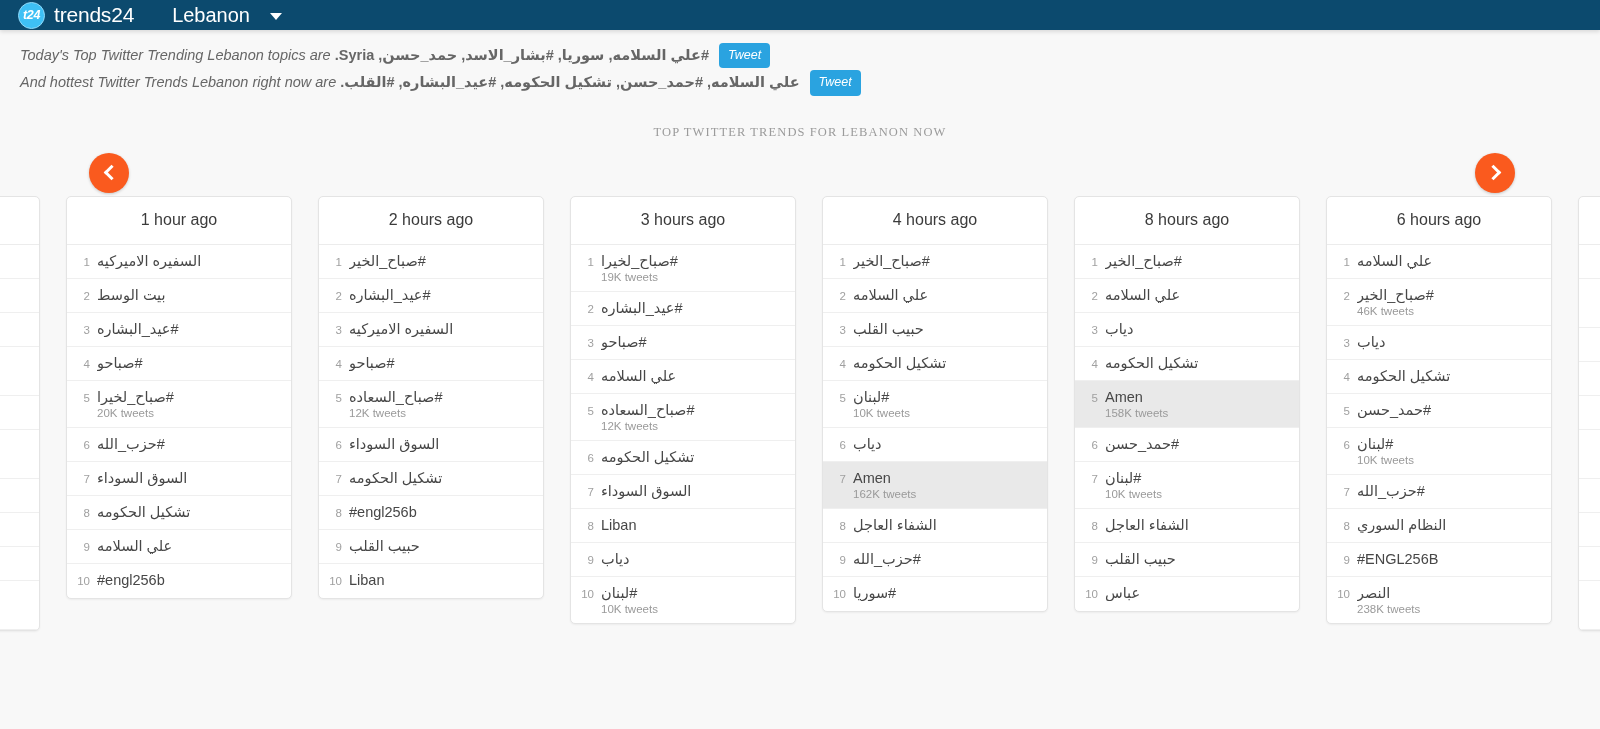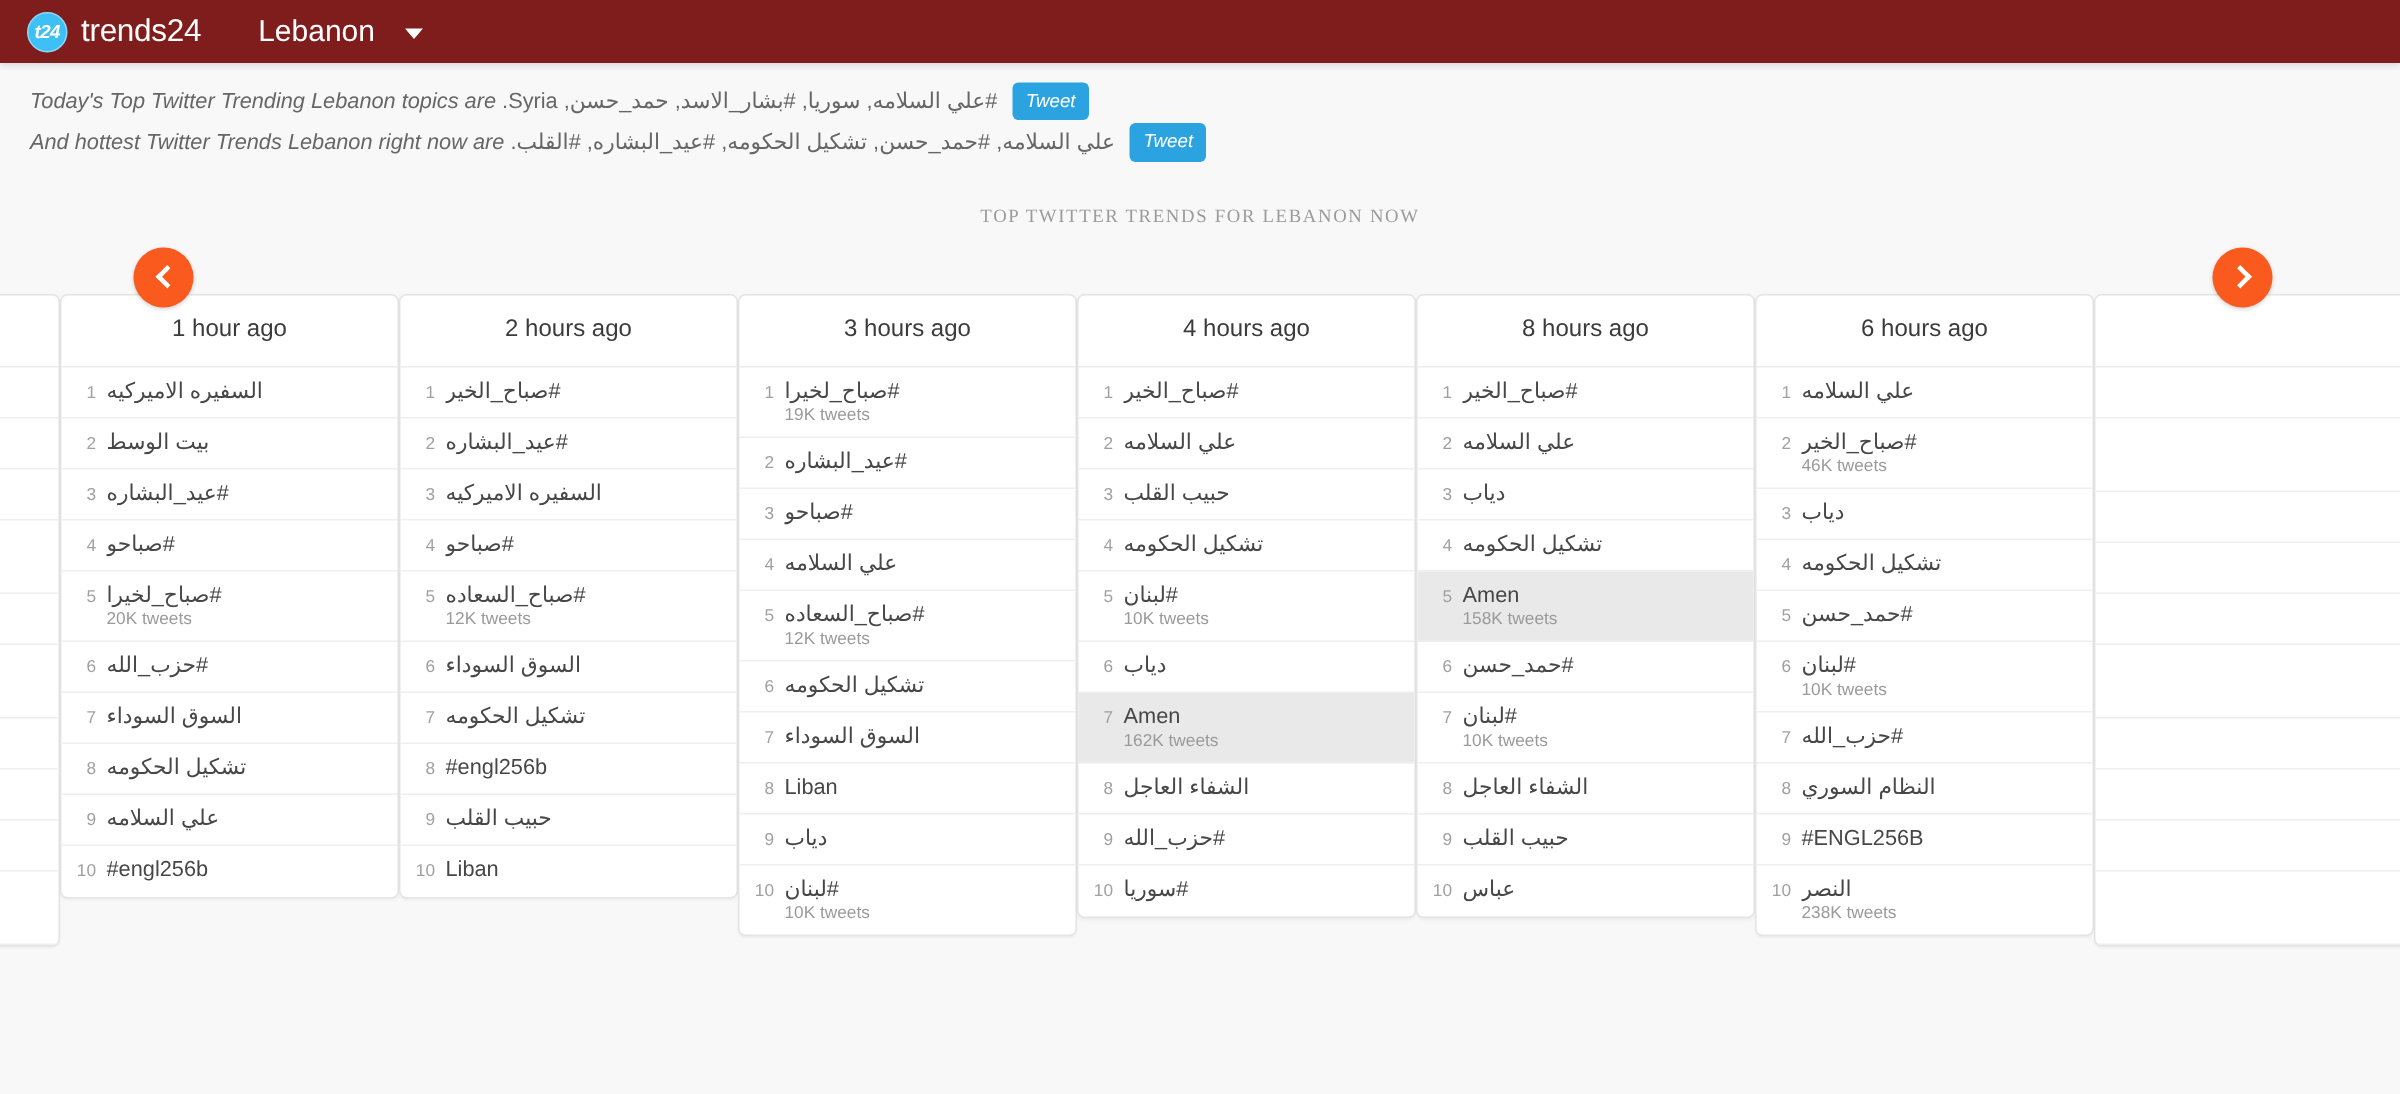--- a/index.html
+++ b/index.html
@@ -8,22 +8,22 @@
     margin: 0; padding: 0;
     width: 1600px; height: 729px;
     overflow: hidden;
     background: #f8f8f8;
     font-family: "Liberation Sans", "DejaVu Sans", sans-serif;
     -webkit-font-smoothing: antialiased;
   }
 
   
   .topbar {
-    height: 42px;
-    background: #7f1d1d;
+    height: 30px;
+    background: #0c4a6e;
     display: flex;
     align-items: center;
     padding-left: 18px;
     box-shadow: 0 2px 4px rgba(0,0,0,0.12);
     position: relative;
     z-index: 20;
   }
   .brand { display: flex; align-items: center; gap: 9px; }
   .brand-badge {
     width: 27px; height: 27px; border-radius: 50%;
@@ -57,21 +57,21 @@
     line-height: 1.62;
   }
   .intro-line {
     font-size: 14.5px;
     font-style: italic;
     color: #666666;
     display: block;
     white-space: nowrap;
     margin-bottom: 2px;
   }
-  .ar { font-style: normal; direction: rtl; unicode-bidi: isolate; }
+  .ar { font-style: normal; direction: rtl; unicode-bidi: isolate; font-weight: bold; }
   .tweet-btn {
     display: inline-block;
     background: #2aa3e0;
     color: #ffffff;
     font-size: 12.5px;
     font-style: italic;
     padding: 2px 9px 3px 9px;
     border-radius: 4px;
     margin-left: 6px;
     vertical-align: 1px;
@@ -110,24 +110,25 @@
   .chev {
     width: 11px; height: 11px;
     border-top: 3px solid #fff;
     border-right: 3px solid #fff;
   }
   .chev.left  { transform: rotate(-135deg); margin-left: 4px; }
   .chev.right { transform: rotate(45deg);  margin-right: 4px; }
 
   .track {
     position: absolute;
-    top: 36px; left: 0;
+    top: 48px; left: 0;
     width: 1576px;
     display: flex;
     align-items: flex-start;
+    gap: 26px;
     padding-left: 0;
   }
 
   .card {
     background: #ffffff;
     border: 1px solid #e4e4e4;
     border-radius: 5px;
     box-shadow: 0 1px 2px rgba(0,0,0,0.05);
     flex: 0 0 226px;
     overflow: hidden;

